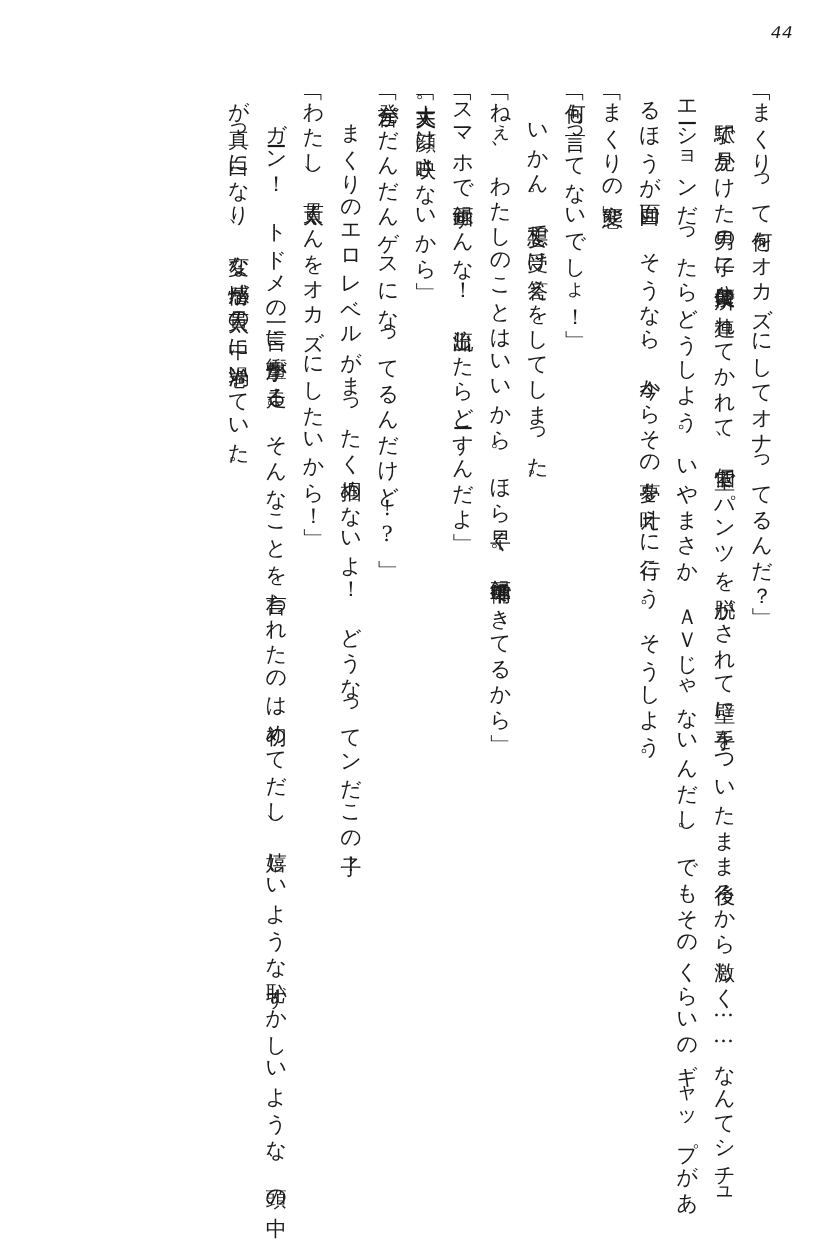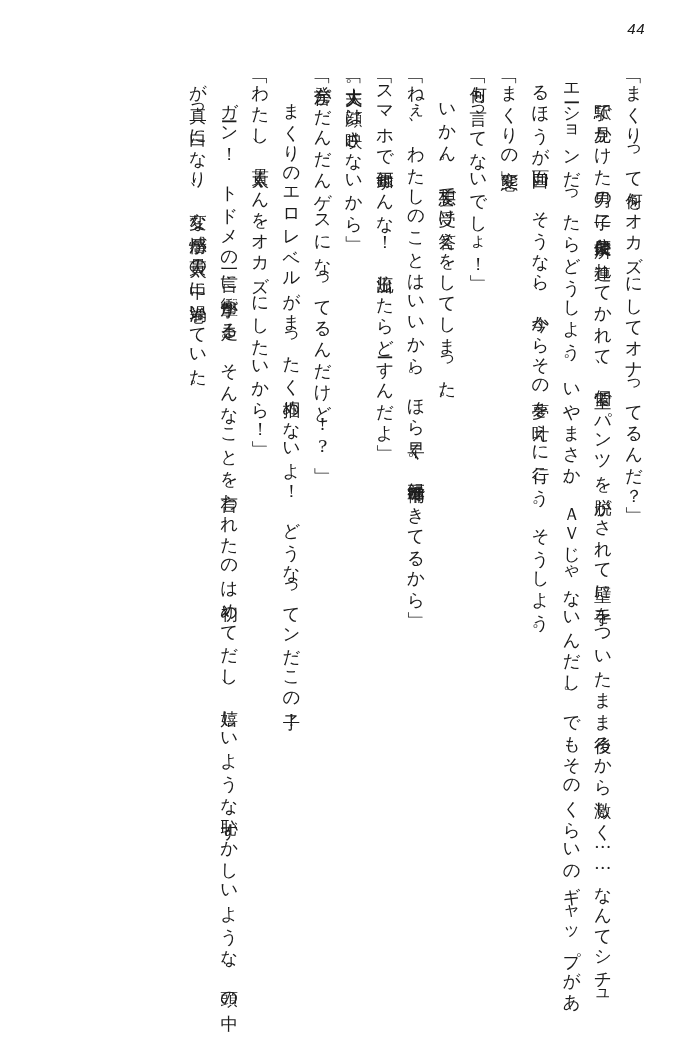--- a/index.html
+++ b/index.html
@@ -18,22 +18,22 @@
   .page {
     position: relative;
     width: 693px;
     height: 1050px;
     background: #fff;
     box-sizing: border-box;
   }
   .page-number {
     position: absolute;
     top: 20px;
-    right: 48px;
-    font-family: Liberation Sans, sans-serif;
+    right: 32px;
+    font-family: Liberation Mono, monospace;
     font-size: 15px;
     font-style: italic;
     color: #1a1a1a;
     letter-spacing: 0.5px;
   }
   .text-block {
     position: absolute;
     top: 72px;
     right: 44px;
     height: 930px;

